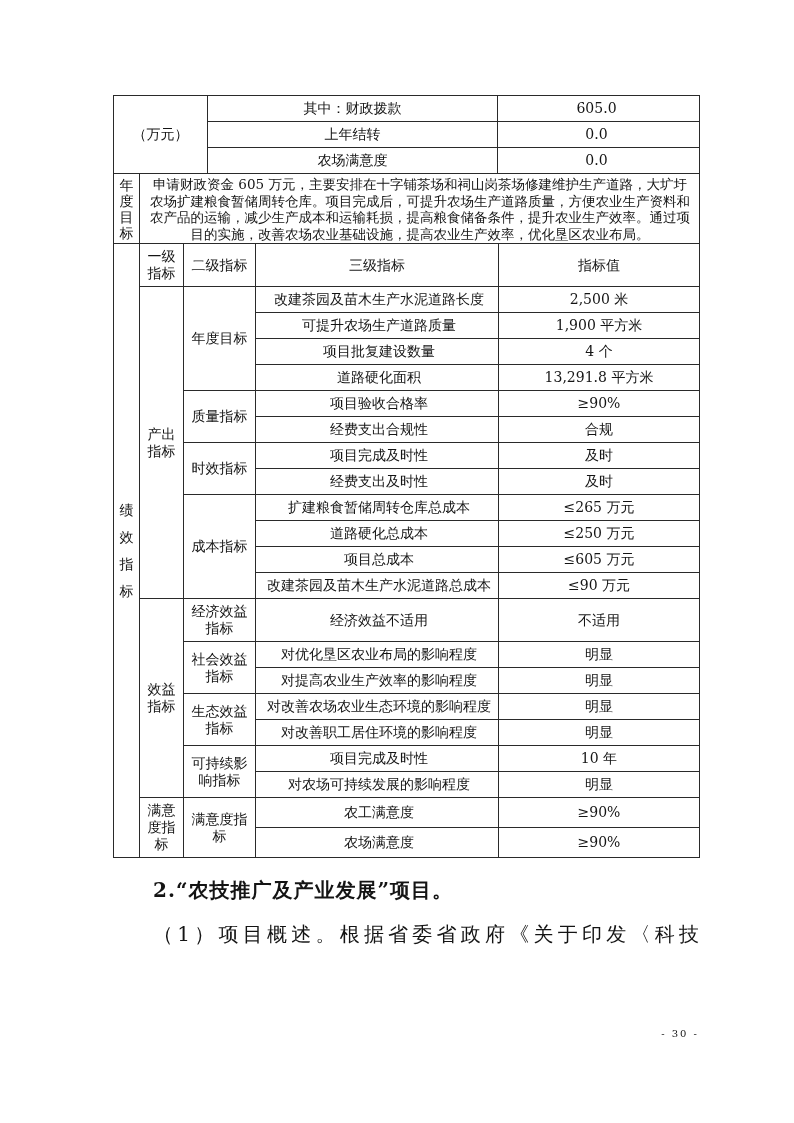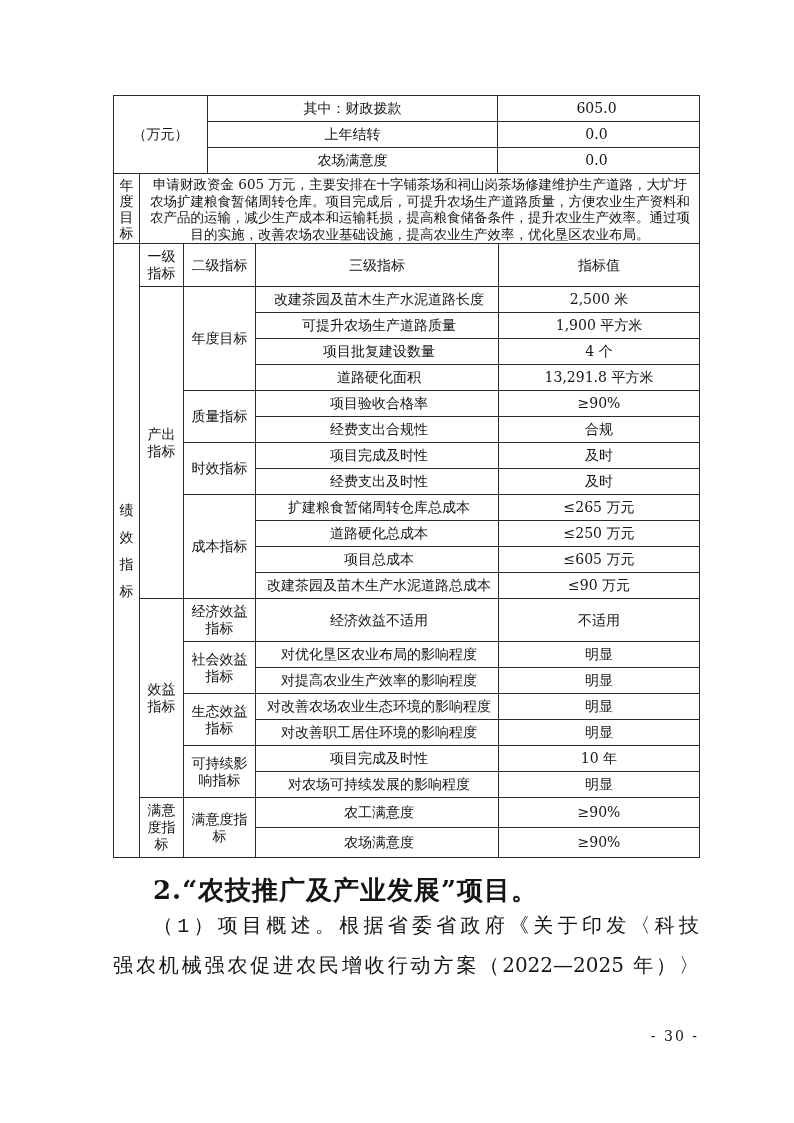--- a/index.html
+++ b/index.html
@@ -52,40 +52,40 @@
     vertical-align: top !important;
   }
   
   .side-label { line-height: 27px !important; font-size: 14px; }
   .hdr td { height: 26px; }
   .name-cell { text-align: center; padding-left: 7px !important; }
   
   .heading {
     margin-top: 17px;
     padding-left: 40px;
-    font-size: 26px;
+    font-size: 20px;
     line-height: 30px;
     font-weight: bold;
     letter-spacing: 1px;
   }
   .bodyline {
     font-size: 20px;
     line-height: 38px;
     text-align: justify;
     text-align-last: justify;
     width: 586px;
   }
-  .bodyline.first { text-indent: 40px; margin-top: 3px; font-family: Liberation Mono, monospace; }
+  .bodyline.first { text-indent: 40px; margin-top: 10px; }
   .pagenum {
     position: absolute;
     top: 1028px;
     left: 0;
     width: 699px;
     text-align: right;
-    font-size: 14px;
+    font-size: 10px;
     letter-spacing: 2px;
   }
 </style>
 </head>
 <body>
 
 <div class="page">
   <div class="content">
 
     <table class="tbl tA">
@@ -234,17 +234,16 @@
       </tr>
       <tr>
         <td class="name-cell">农场满意度</td>
         <td>≥90%</td>
       </tr>
     </tbody>
       </table>
 
     <div class="heading">2.“农技推广及产业发展”项目。</div>
     <div class="bodyline first">（1）项目概述。根据省委省政府《关于印发〈科技</div>
-    <div class="bodyline">强农机械强农促进农民增收行动方案（2022—2025 年）〉</div>
   </div>
 
   <div class="pagenum">- 30 -</div>
 </div>
 
 </body></html>

